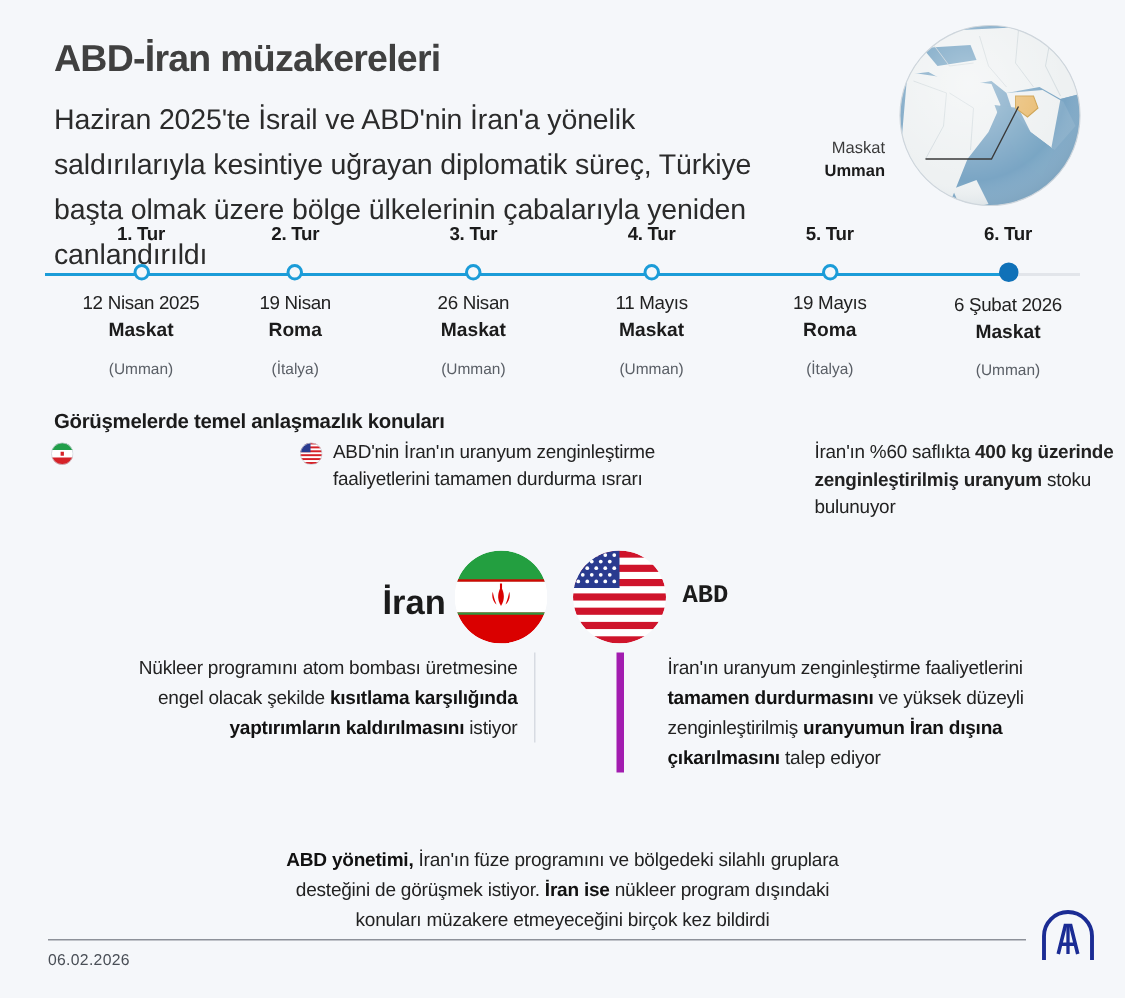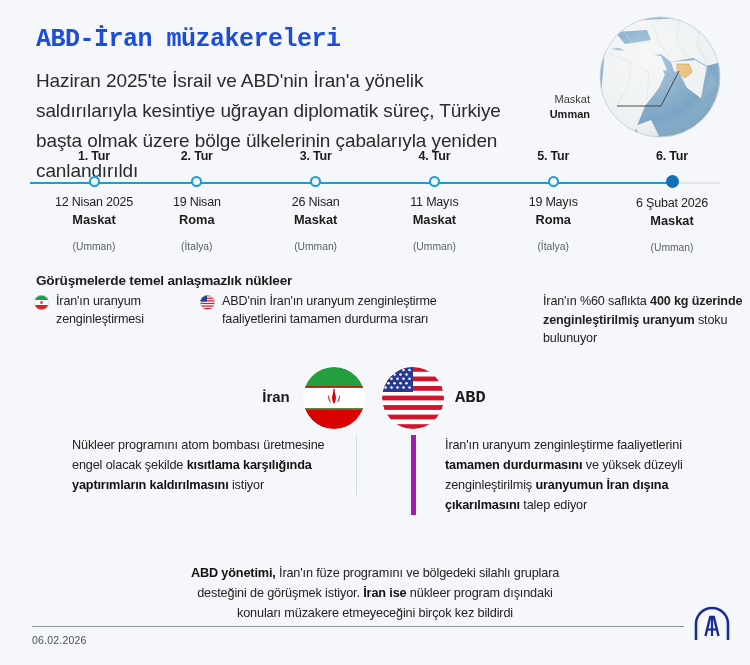--- a/index.html
+++ b/index.html
@@ -9,21 +9,21 @@
     font-family: "Liberation Sans", sans-serif;
     color: #231f20;
     overflow: hidden;
     position: relative;
   }
 
   
   #header { position: absolute; left: 36px; top: 26px; width: 470px; }
   #title {
     font-size: 25px; font-weight: bold; letter-spacing: -0.5px;
-    color: #1d4ed8; line-height: 1.1; font-family: Liberation Mono, monospace;
+    color: #404040; line-height: 1.1;
   }
   #subtitle {
     margin-top: 12px; font-size: 19px; line-height: 1.58;
     color: #2b2b2b; letter-spacing: -0.1px;
   }
 
   
   #globe-wrap { position: absolute; left: 575px; top: 14px; width: 160px; height: 130px; }
   #globe-label {
     position: absolute; left: 520px; top: 92px; width: 70px;
@@ -65,35 +65,35 @@
   #dis-item-0 { left: 34px; top: 293px; width: 160px; }
   #dis-item-1 { left: 200px; top: 293px; width: 300px; justify-content: center; }
   .dis-text { font-size: 12.6px; line-height: 1.42; color: #222; letter-spacing: -0.15px; }
   #dis-note {
     position: absolute; left: 543px; top: 292px; width: 200px;
     font-size: 12.6px; line-height: 1.48; color: #222; letter-spacing: -0.15px;
   }
   #dis-note b { font-weight: bold; }
   #label-iran {
     position: absolute; left: 255px; top: 388px; width: 42px; text-align: center;
-    font-size: 15px; font-weight: bold; color: #1b1b1b;
+    font-size: 23px; font-weight: bold; color: #1b1b1b;
   }
   #label-abd {
     position: absolute; left: 455px; top: 388px;
     font-size: 17px; font-weight: bold; color: #1b1b1b; font-family: Liberation Mono, monospace;
   }
   .flag-big { position: absolute; width: 62px; height: 62px; border-radius: 50%; overflow: hidden; }
   #flag-iran-big { left: 303px; top: 367px; }
   #flag-usa-big { left: 382px; top: 367px; }
 
   
   #claim-iran {
     position: absolute; left: 72px; top: 435px; width: 285px;
-    font-size: 12.7px; line-height: 1.58;
-    color: #222; letter-spacing: -0.15px; 
+    text-align: right; font-size: 12.7px; line-height: 1.58;
+    color: #222; letter-spacing: -0.15px; padding-right: 11px;
     border-right: 1px solid #d7dbe2;
   }
   #claim-usa {
     position: absolute; left: 411px; top: 435px; width: 280px;
     text-align: left; font-size: 12.7px; line-height: 1.58;
     color: #222; letter-spacing: -0.15px; padding-left: 29px;
     border-left: 5px solid #a21caf;
   }
   #claim-iran b, #claim-usa b { font-weight: bold; color: #111; }
 
@@ -212,38 +212,37 @@
       <div class="tl-node" style="left: 642px;">
         <div class="tl-tur">6. Tur</div>
         <div class="tl-dot filled"></div>
         <div class="tl-date">6 Şubat 2026</div>
         <div class="tl-city">Maskat</div>
         <div class="tl-country">(Umman)</div>
       </div>
     </div>
 </div>
 
-<div id="dis-heading">Görüşmelerde temel anlaşmazlık nükleer</div>
+<div id="dis-heading">Görüşmelerde temel anlaşmazlık konuları</div>
 
 <div class="dis-item" id="dis-item-0">
   <svg width="15" height="15" viewBox="0 0 15 15" style="flex:0 0 auto;margin-top:2px">
     <defs>
         <clipPath id="ic1">
           <circle cx="7.5" cy="7.5" r="7.3"></circle>
         </clipPath>
       </defs>
     <g clip-path="url(#ic1)">
       <rect x="0" y="0" width="15" height="5" fill="#219f4a"></rect>
       <rect x="0" y="5" width="15" height="5" fill="#ffffff"></rect>
       <rect x="0" y="10" width="15" height="5" fill="#d62128"></rect>
       <path d="M6.4 6.2 h2.2 v2.6 h-2.2 z" fill="#d62128"></path>
     </g>
     <circle cx="7.5" cy="7.5" r="7.2" fill="none" stroke="#c9ced6" stroke-width="0.5"></circle>
   </svg>
-  <div class="dis-text">İran'ın uranyum zenginleştirmesi</div>
 </div>
 
 <div class="dis-item" id="dis-item-1">
   <svg width="15" height="15" viewBox="0 0 15 15" style="flex:0 0 auto;margin-top:2px">
     <defs>
         <clipPath id="uc1">
           <circle cx="7.5" cy="7.5" r="7.3"></circle>
         </clipPath>
       </defs>
     <g clip-path="url(#uc1)">

